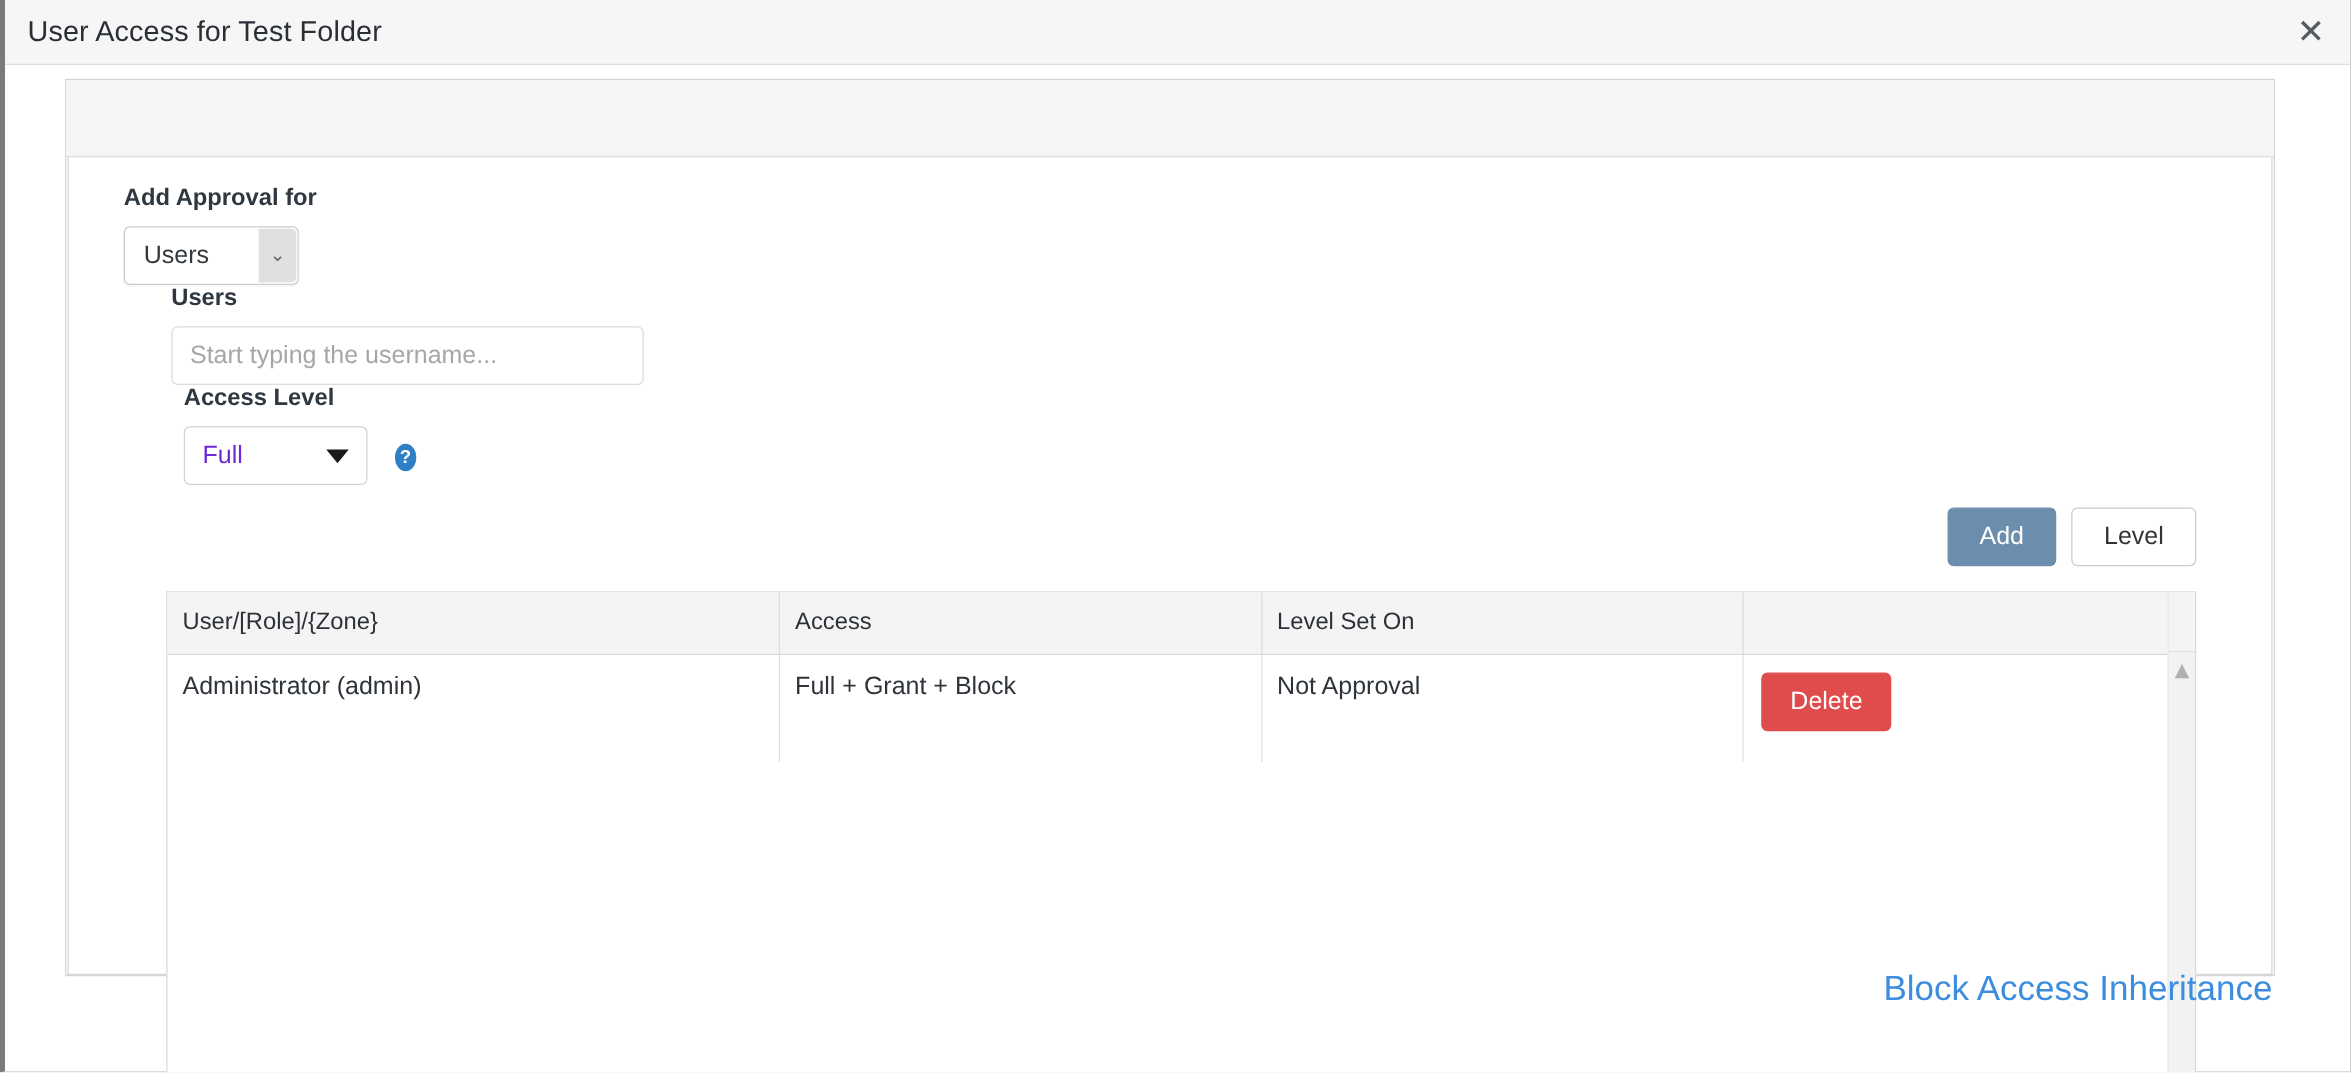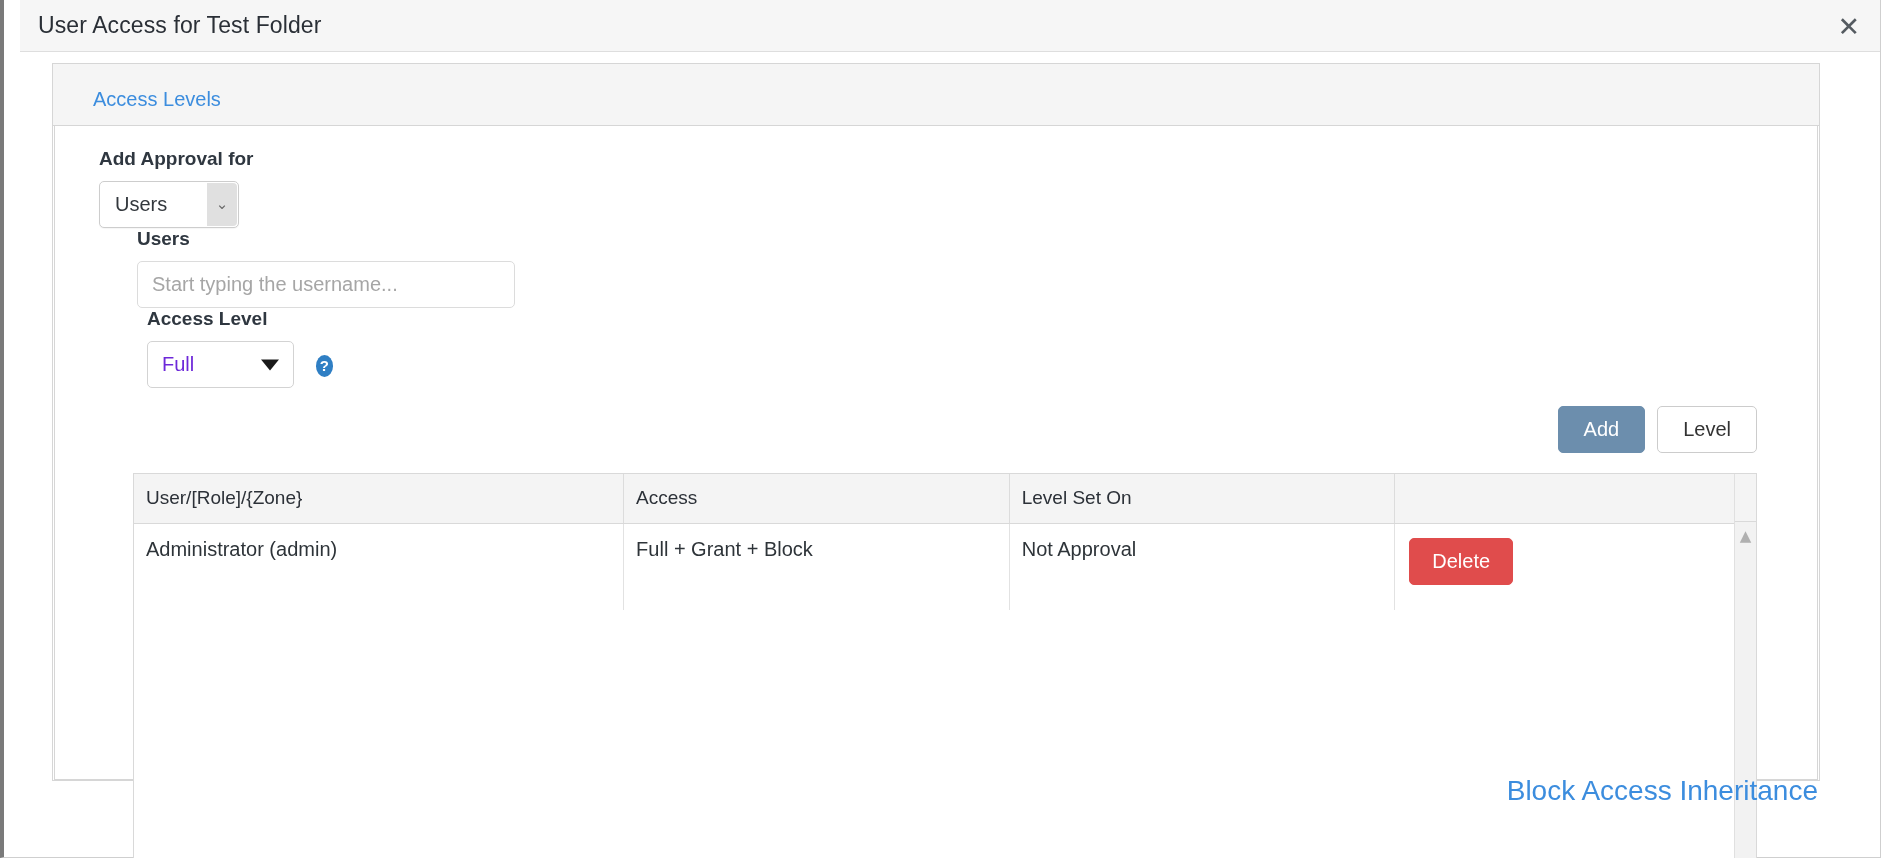--- a/index.html
+++ b/index.html
@@ -16,21 +16,20 @@
 
   .page-frame {
     position: relative;
     width: 1881px;
     height: 858px;
     background: #ffffff;
     box-sizing: border-box;
     border-left: 4px solid #7a7a7a;
     border-right: 1px solid #cfcfcf;
     border-bottom: 1px solid #cfcfcf;
-    padding-left: 16px;
   }
 
   
   .titlebar {
     position: relative;
     height: 52px;
     background: #f6f6f6;
     border-bottom: 1px solid #dedede;
     display: flex;
     align-items: center;
@@ -371,21 +370,20 @@
 <div class="page-frame">
 
   <div class="titlebar">
     <div class="titlebar-text">User Access for Test Folder</div>
     <div class="close-x">✕</div>
   </div>
 
   <div class="panel">
 
     <div class="tabstrip">
-      <div class="tab inactive">Access Levels</div>
     </div>
 
     <div class="tabcontent">
 
       <div class="formrow">
 
         <div class="field approval-for">
           <div class="field-label">Add Approval for</div>
           <div class="native-select">
             <span class="value">Users</span>

